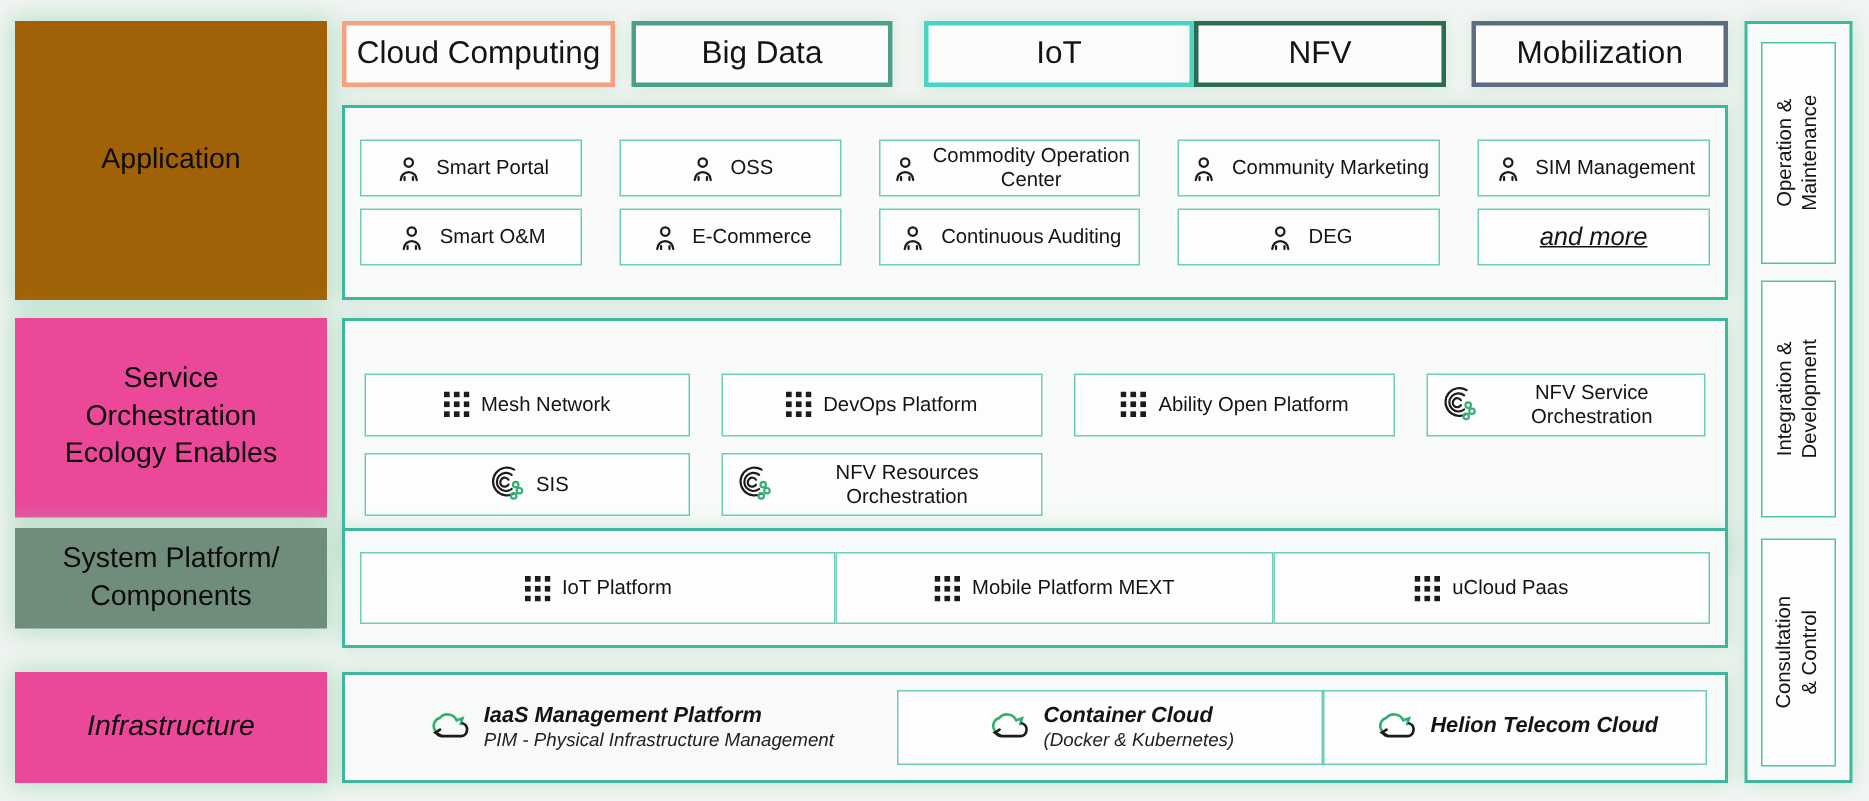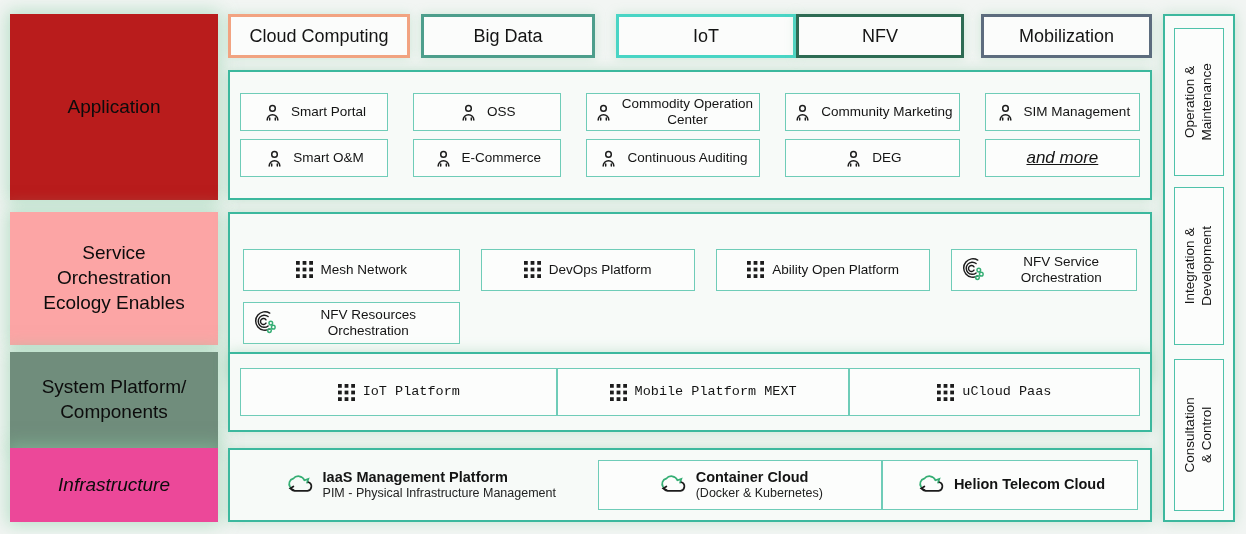--- a/index.html
+++ b/index.html
@@ -15,29 +15,29 @@
   
   .left-block {
     position:absolute; left:10px; width:208px;
     display:flex; align-items:center; justify-content:center;
     text-align:center; font-size:19px; line-height:1.3;
     color:#0c0c0c; white-space:pre-line;
     box-shadow:0 0 16px 3px rgba(139,205,166,.55);
   }
   #blk-app   { top:14px;  height:186px; }
   #blk-svc   { top:212px; height:133px; }
-  #blk-sys   { top:352px; height:96px;  }
+  #blk-sys   { top:352px; height:67px;  }
   #blk-infra { top:448px; height:74px;  }
 
   
   .tab {
     position:absolute; top:14px; height:44px;
     background:#fbfcfb; border:3px solid #999;
     display:flex; align-items:center; justify-content:center;
-    font-size:18px;
+    font-size:21px;
     box-shadow:0 0 10px rgba(139,205,166,.35);
   }
   #tab-0 { left:228px; width:182px; }
   #tab-1 { left:421px; width:174px; }
   #tab-2 { left:606px; width:180px;margin-left:10px; }
   #tab-3 { left:796px; width:168px; }
   #tab-4 { left:981px; width:171px; }
 
   
   .panel {
@@ -54,25 +54,25 @@
   #panel-app .grid {
     grid-template-columns:1fr 1fr 1.18fr 1.18fr 1.05fr;
     column-gap:25px; row-gap:8px; grid-auto-rows:38px;
   }
   #panel-svc .grid {
     grid-template-columns:1.05fr 1.04fr 1.04fr .9fr;
     column-gap:21px; row-gap:11px; grid-auto-rows:42px; padding:0 13px;
   }
   #panel-sys .grid {
     grid-template-columns:1.09fr 1fr 1fr;
-    column-gap:0; grid-auto-rows:48px;font-family:Liberation Mono, monospace;
+    column-gap:0; grid-auto-rows:48px;
   }
   #panel-infra .grid {
     grid-template-columns:1.25fr 1fr .9fr;
-    grid-auto-rows:50px; padding:15px 12px;
+    grid-auto-rows:50px; padding:15px 12px;font-style:italic;
   }
 
   .item {
     border:1px solid #6fccb8; background:#fcfdfc;
     display:flex; align-items:center; justify-content:center;
     gap:8px; font-size:13.5px; line-height:1.18;
     padding:2px 6px; text-align:center;
   }
   .item svg { flex:0 0 auto; }
   .item.no-border { border:none; background:transparent; }
@@ -98,22 +98,22 @@
   #vbox-1 { top:171px; height:158px; }
   #vbox-2 { top:343px; height:152px; }
   .vtext {
     transform:rotate(-90deg); white-space:pre-line; width:max-content;
     text-align:center; font-size:13.5px; line-height:1.25;
   }
 </style>
 </head>
 <body>
 
-<div class="left-block" id="blk-app" style="background-color: #b91c1c;">Application</div>
-<div class="left-block" id="blk-svc" style="background-color: #fca5a5;">Service
+<div class="left-block" id="blk-app" style="background-color: #a16207;">Application</div>
+<div class="left-block" id="blk-svc" style="background-color: #ec4899;">Service
 Orchestration
 Ecology Enables</div>
 <div class="left-block" id="blk-sys" style="background-color: rgb(112, 141, 124);">System Platform/
 Components</div>
 <div class="left-block" id="blk-infra" style="background-color: #ec4899; font-style: italic;">Infrastructure</div>
 
 <div class="tab" id="tab-0" style="border-color: rgb(242, 163, 129);">Cloud Computing</div>
 <div class="tab" id="tab-1" style="border-color: rgb(77, 158, 140);">Big Data</div>
 <div class="tab" id="tab-2" style="border-color: rgb(73, 213, 197);">IoT</div>
 <div class="tab" id="tab-3" style="border-color: rgb(45, 107, 83);">NFV</div>
@@ -259,20 +259,35 @@
       <path d="M18.8 6.8 A 6.3 6.3 0 1 0 18.8 16.6"></path>
       <path d="M16.6 10.2 A 3.1 3.1 0 1 0 16.6 13.6"></path>
     </g>
     <g stroke="#35ae74" stroke-width="1.5" fill="none">
       <circle cx="21.6" cy="13.6" r="1.9"></circle>
       <circle cx="24.2" cy="17.8" r="1.9"></circle>
       <circle cx="20.2" cy="21.4" r="1.9"></circle>
     </g>
   </svg>
       <span>NFV Service Orchestration</span>
+    </div>
+    <div class="item">
+      <svg width="26" height="26" viewBox="0 0 27 27" fill="none">
+    <g stroke="#1c1c1c" stroke-width="1.5" stroke-linecap="round">
+      <path d="M20.5 3.2 A 9.6 9.6 0 1 0 20.5 19.6"></path>
+      <path d="M18.8 6.8 A 6.3 6.3 0 1 0 18.8 16.6"></path>
+      <path d="M16.6 10.2 A 3.1 3.1 0 1 0 16.6 13.6"></path>
+    </g>
+    <g stroke="#35ae74" stroke-width="1.5" fill="none">
+      <circle cx="21.6" cy="13.6" r="1.9"></circle>
+      <circle cx="24.2" cy="17.8" r="1.9"></circle>
+      <circle cx="20.2" cy="21.4" r="1.9"></circle>
+    </g>
+  </svg>
+      <span>SIS</span>
     </div>
     <div class="item">
       <svg width="26" height="26" viewBox="0 0 27 27" fill="none">
     <g stroke="#1c1c1c" stroke-width="1.5" stroke-linecap="round">
       <path d="M20.5 3.2 A 9.6 9.6 0 1 0 20.5 19.6"></path>
       <path d="M18.8 6.8 A 6.3 6.3 0 1 0 18.8 16.6"></path>
       <path d="M16.6 10.2 A 3.1 3.1 0 1 0 16.6 13.6"></path>
     </g>
     <g stroke="#35ae74" stroke-width="1.5" fill="none">
       <circle cx="21.6" cy="13.6" r="1.9"></circle>

